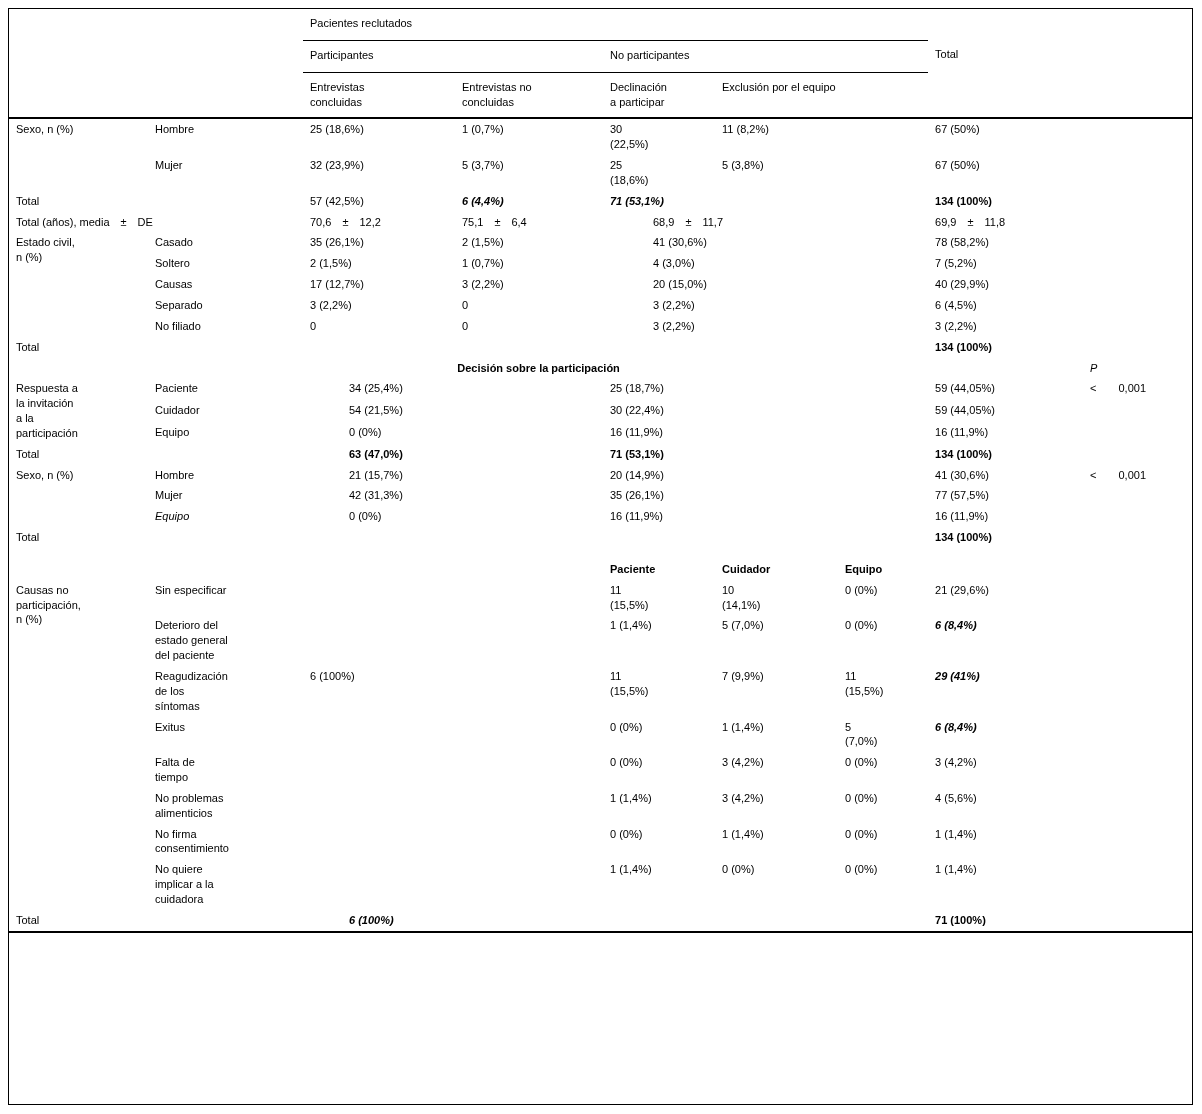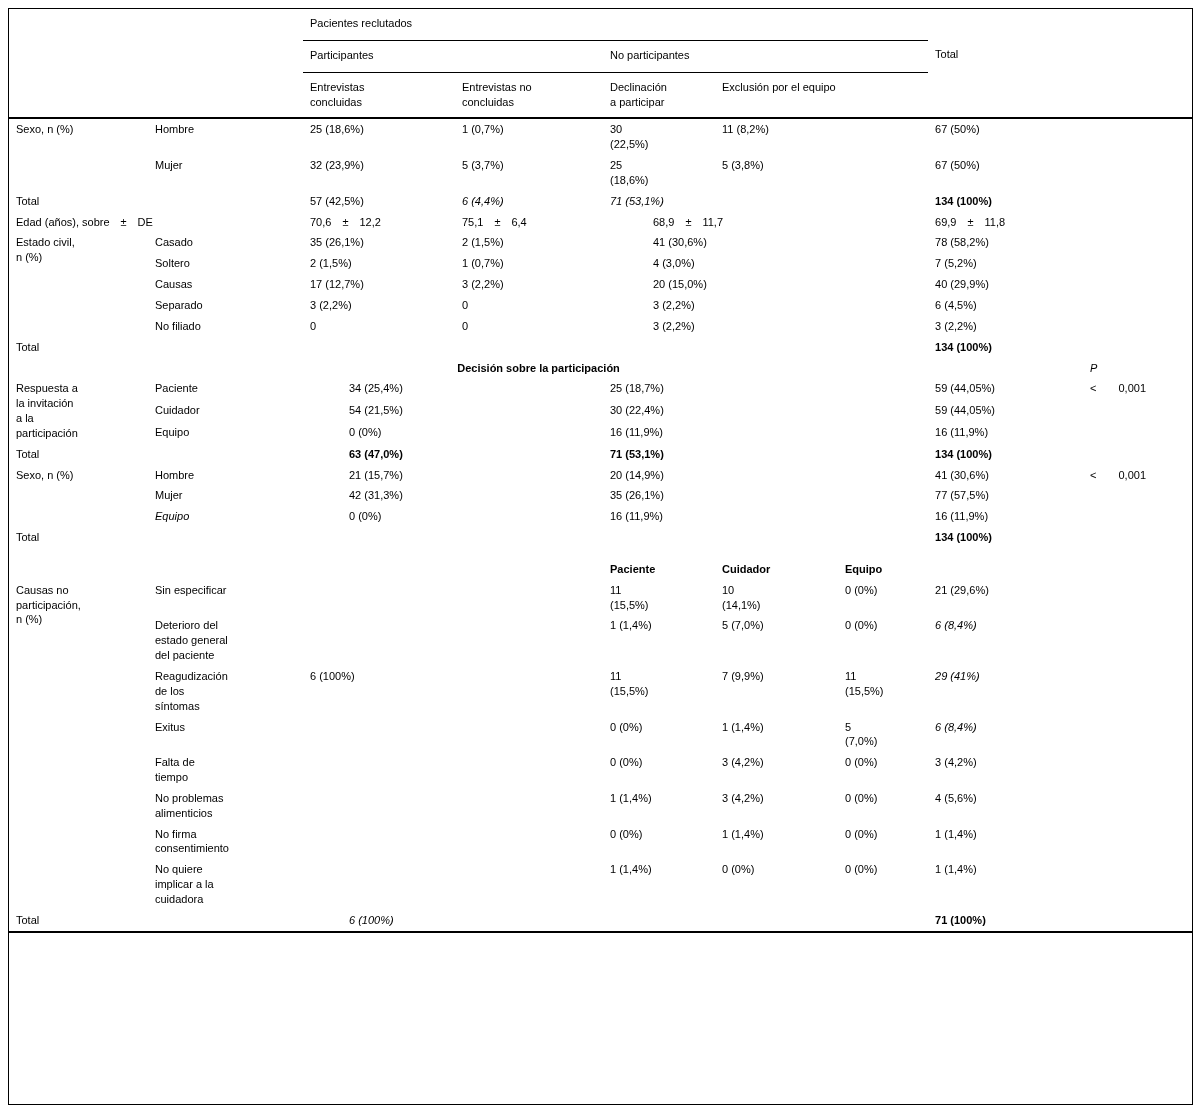--- a/index.html
+++ b/index.html
@@ -28,21 +28,21 @@
     padding: 3px 6px 3px 7px;
     white-space: pre-line;
     overflow: hidden;
   }
   thead th { padding: 7px 6px 9px 7px; }
   tr.cols th { padding-bottom: 8px; }
   .uline { border-bottom: 1px solid #000; }
   .hrule { border-bottom: 2.5px solid #000; }
   .b  { font-weight: bold; }
   .i  { font-style: italic; }
-  .bi { font-weight: normal; font-style: italic; }
+  .bi { font-weight: bold; font-style: italic; }
   .ctr { text-align: center; }
   .ind  { padding-left: 50px; }
   .indc { padding-left: 46px; margin-top: 40px; }
   .padtop { padding-top: 14px; }
   .bot { border-bottom: 2.5px solid #000; }
 </style>
 </head>
 <body>
 
 <div class="page">
@@ -111,21 +111,21 @@
         <tr>
           <td>Total</td>
           <td class="blank"></td>
           <td>57 (42,5%)</td>
           <td class="bi">6 (4,4%)</td>
           <td class="bi" colspan="3">71 (53,1%)</td>
           <td class="b">134 (100%)</td>
           <td class="blank"></td>
         </tr>
         <tr>
-          <td colspan="2">Edad (años), sobre ± DE</td>
+          <td colspan="2">Total (años), media ± DE</td>
           <td>70,6 ± 12,2</td>
           <td>75,1 ± 6,4</td>
           <td class="ind" colspan="3">68,9 ± 11,7</td>
           <td>69,9 ± 11,8</td>
           <td class="blank"></td>
         </tr>
         <tr>
           <td rowspan="5">Estado civil,
 n (%)</td>
           <td>Casado</td>

